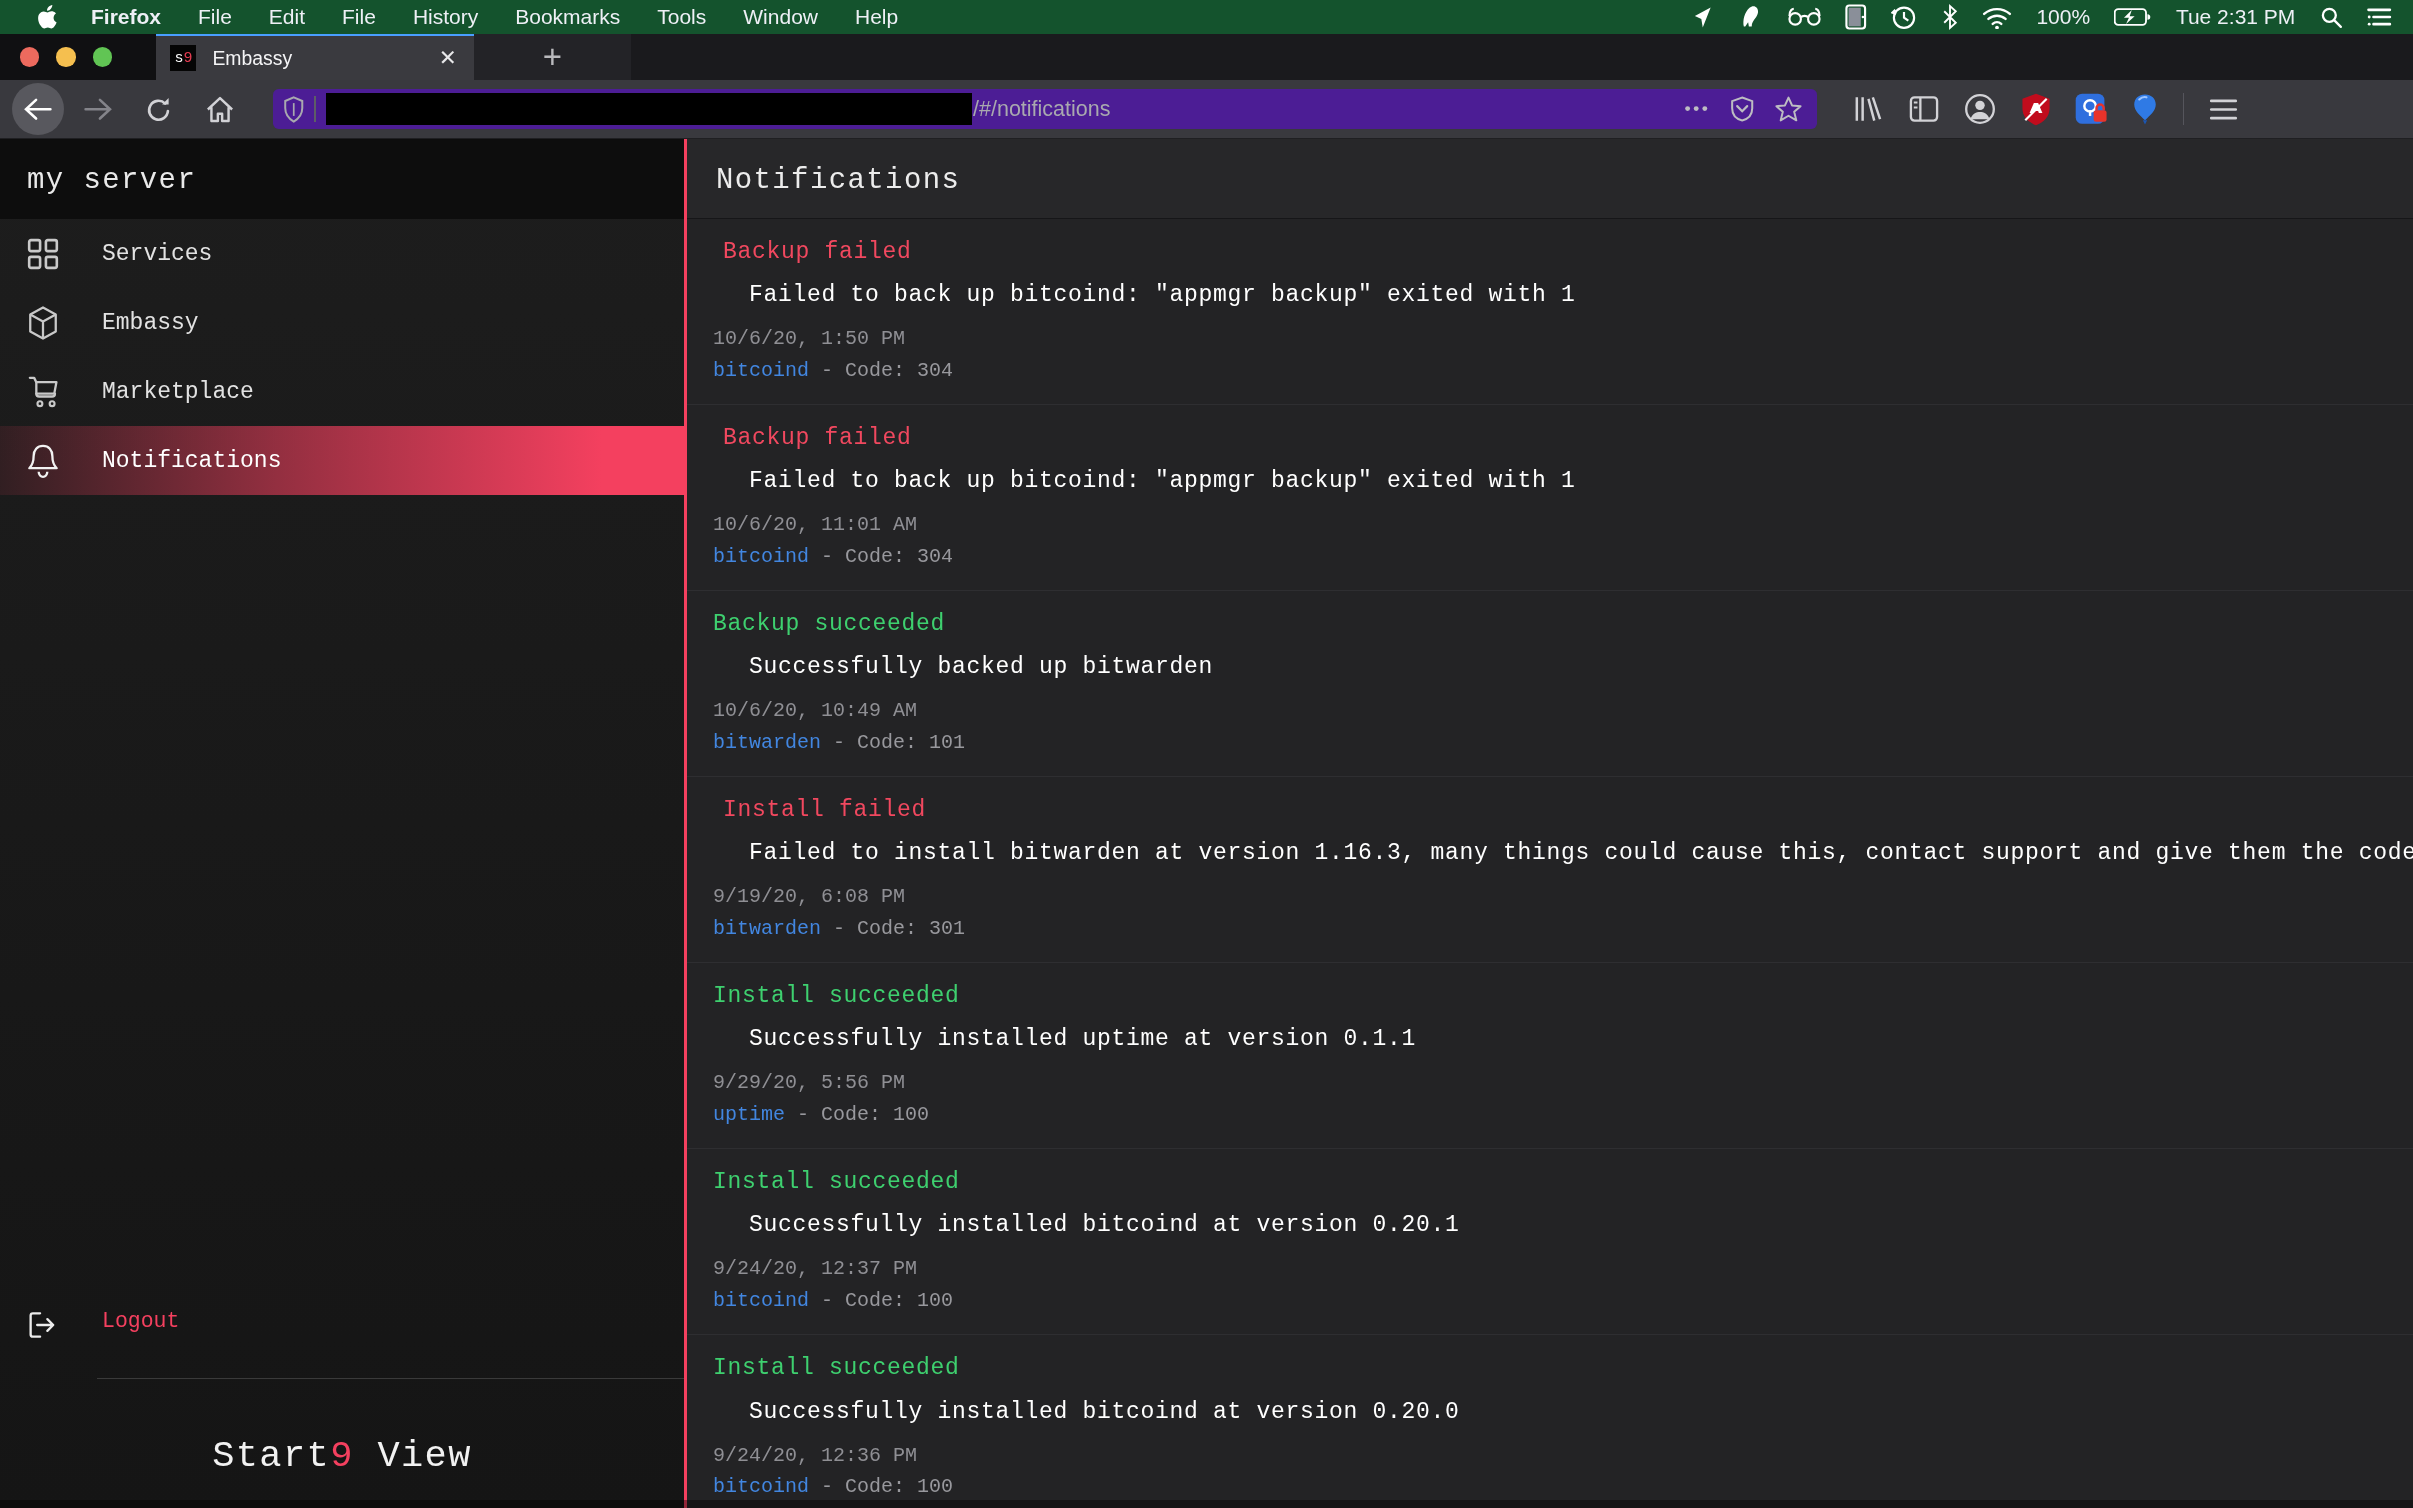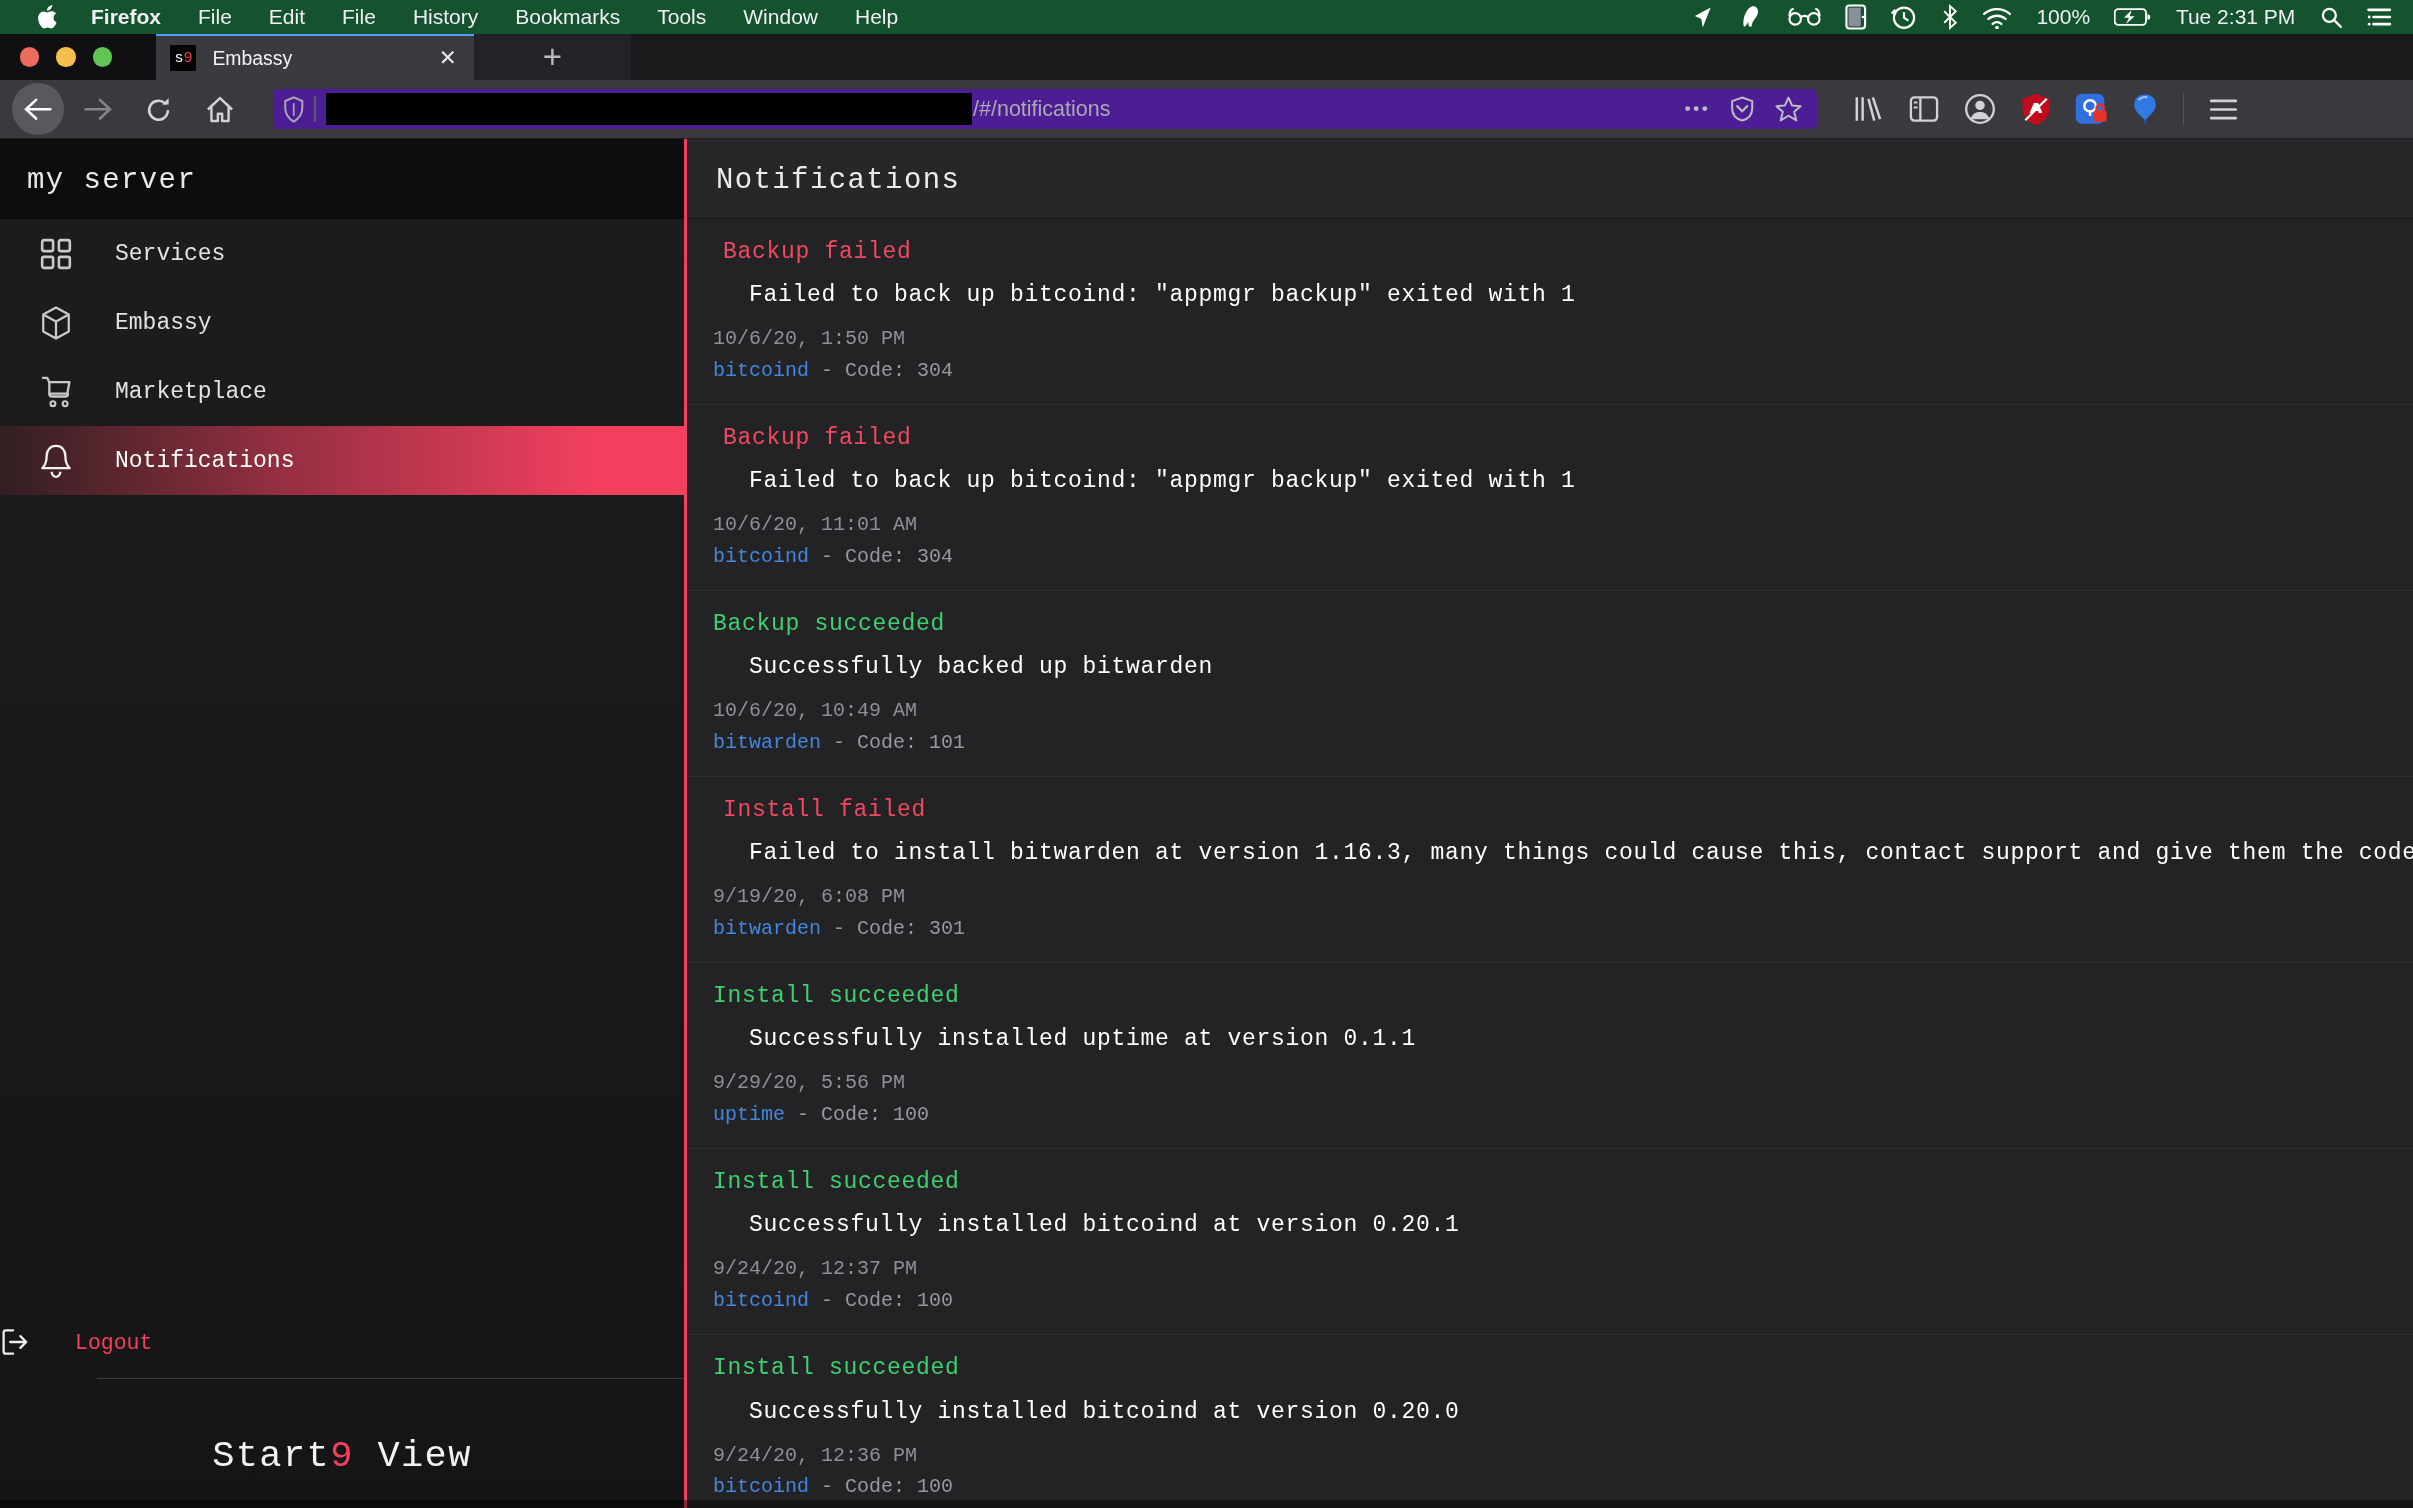--- a/index.html
+++ b/index.html
@@ -41,26 +41,26 @@
   .tb-sep { width:1.4px; height:32px; background:#55555c; }
 
   
   .app { height:1370px; display:flex; position:relative; }
   .v-accent { width:2.9px; background:var(--accent); flex:none; }
 
   
   .sidebar { width:684px; flex:none; background:linear-gradient(180deg,#1d1d1d 0%,#151515 100%); display:flex; flex-direction:column; font-family:"Liberation Mono", monospace; }
   .server-header { height:80px; background:#0d0d0d; padding:26px 0 0 27px; flex:none; }
   .server-name { color:#e9e9e9; font-size:29px; line-height:32px; letter-spacing:1.4px; }
-  .nav-item { height:69px; display:flex; align-items:center; padding-left:40px; flex:none; color:#e2e2e2; }
+  .nav-item { height:69px; display:flex; align-items:center; padding-left:27px; flex:none; color:#e2e2e2; }
   .nav-item .icon { width:32px; display:flex; justify-content:center; flex:none; }
   .nav-item .label { font-size:23px; margin-left:43px; }
   .nav-item.active { background:linear-gradient(90deg, rgba(244,63,94,0.10) 0%, rgba(244,63,94,0.55) 40%, var(--accent) 88%); color:#fff; }
   .sidebar .spacer { flex:1; }
-  .logout-row { height:69px; display:flex; align-items:center; flex:none; }
+  .logout-row { height:69px; display:flex; padding-left:27px; flex:none; }
   .logout-row .label { font-size:21.5px; margin-left:43px; color:var(--accent); }
   .sidebar-divider { height:1.4px; background:#3a3a3a; margin-left:97px; flex:none; }
   .brand-footer { height:130px; flex:none; display:flex; justify-content:center; padding-top:56px; }
   .brand { color:#f2f2f2; font-size:37px; line-height:42px; letter-spacing:1.4px; }
   .brand .accent-digit { color:var(--accent); }
 
   
   .main { flex:1; background:#232325; display:flex; flex-direction:column; font-family:"Liberation Mono", monospace; overflow:hidden; }
   .main-header { height:80px; background:#272729; border-bottom:1.4px solid #161618; padding:26px 0 0 29px; flex:none; }
   .page-title { color:#ececec; font-size:29px; line-height:32px; letter-spacing:1.4px; }

